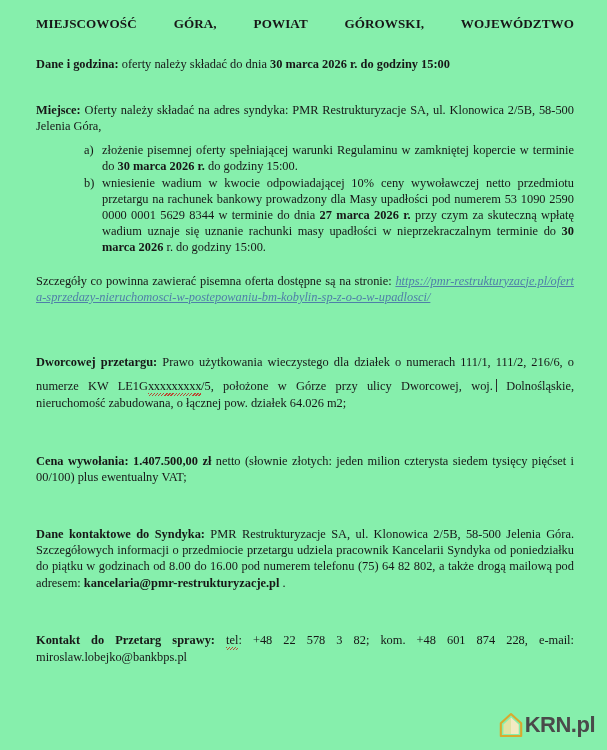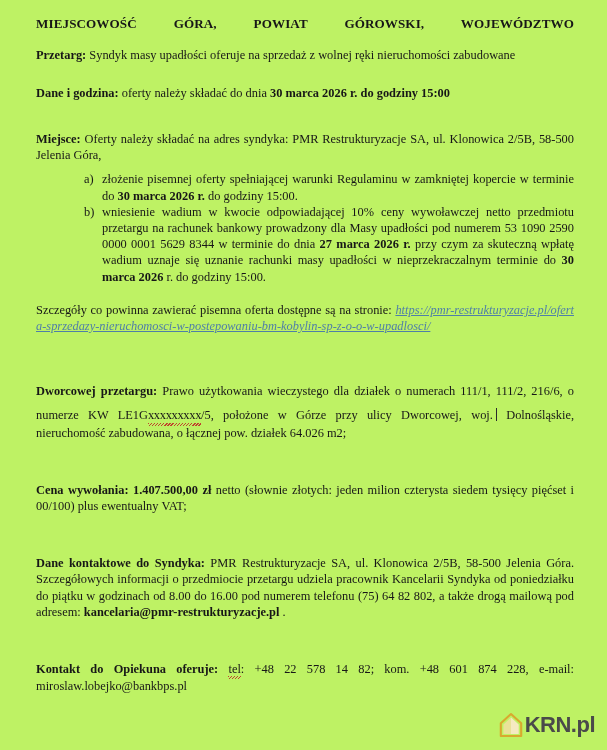--- a/index.html
+++ b/index.html
@@ -5,21 +5,21 @@
 <style>
   html, body {
     margin: 0;
     padding: 0;
     background: #ffffff;
   }
   .page {
     position: relative;
     width: 607px;
     height: 750px;
-    background: #bef264;
+    background: #86efac;
     overflow: hidden;
     font-family: "Liberation Serif", "DejaVu Serif", serif;
     color: #171717;
     box-sizing: border-box;
   }
   .doc {
     position: absolute;
     left: 36px;
     top: 16px;
     width: 538px;
@@ -147,21 +147,20 @@
 </head>
 <body>
 
 <div class="page">
   <div class="doc">
 
     <h1 class="title">
       <span class="l1">MIEJSCOWOŚĆ GÓRA, POWIAT GÓROWSKI, WOJEWÓDZTWO</span>
     </h1>
 
-    <p class="para"><b>Przetarg:</b><span> Syndyk masy upadłości oferuje na sprzedaż z wolnej ręki nieruchomości zabudowane</span></p>
 
     <div class="gap-sm"></div>
 
     <p class="para"><b>Dane i godzina:</b><span> oferty należy składać do dnia </span><b>30 marca 2026 r. do godziny 15:00</b></p>
 
     <div class="gap-md"></div>
 
     <p class="para tight"><b>Miejsce:</b><span> Oferty należy składać na adres syndyka: PMR Restrukturyzacje SA, ul. Klonowica 2/5B, 58-500 Jelenia Góra,</span></p>
 
     <ol class="alpha">
@@ -184,21 +183,21 @@
     <div class="gap-lg"></div>
 
     <p class="para"><b>Cena wywołania:</b><b> 1.407.500,00 zł</b><span> netto (słownie złotych: jeden milion czterysta siedem tysięcy pięćset i 00/100) plus ewentualny VAT;</span></p>
 
     <div class="gap-lg"></div>
 
     <p class="para"><b>Dane kontaktowe do Syndyka:</b><span> PMR Restrukturyzacje SA, ul. Klonowica 2/5B, 58-500 Jelenia Góra. Szczegółowych informacji o przedmiocie przetargu udziela pracownik Kancelarii Syndyka od poniedziałku do piątku w godzinach od 8.00 do 16.00 pod numerem telefonu (75) 64 82 802, a także drogą mailową pod adresem: </span><b>kancelaria@pmr-restrukturyzacje.pl</b><span> .</span></p>
 
     <div class="gap-lg"></div>
 
-    <p class="para"><b>Kontakt do Opiekuna oferuje:</b> <span class="squiggle">tel</span><span>: +48 22 578 14 82; kom. +48 601 874 228, e-mail:</span><span> miroslaw.lobejko@bankbps.pl</span></p>
+    <p class="para"><b>Kontakt do Przetarg sprawy:</b> <span class="squiggle">tel</span><span>: +48 22 578 3 82; kom. +48 601 874 228, e-mail:</span><span> miroslaw.lobejko@bankbps.pl</span></p>
 
   </div>
 
   <div class="logo">
     <svg class="house" width="24" height="26" viewBox="0 0 24 26" aria-hidden="true">
       <path d="M12 2 L22.2 11.2 L22.2 24 L1.8 24 L1.8 11.2 Z" fill="none" stroke="#d9a92e" stroke-width="2.1" stroke-linejoin="round"></path>
       <path d="M12 5.6 L19.6 12.6 L19.6 22 L4.4 22 L4.4 12.6 Z" fill="#f2dfa2" opacity="0.85"></path>
       <path d="M12 5.6 L19.6 12.6 L19.6 22 L12 22 Z" fill="#f7eccb" opacity="0.8"></path>
     </svg>
     <span class="wordmark"><span>KRN</span><span class="dotpl">.pl</span></span>

